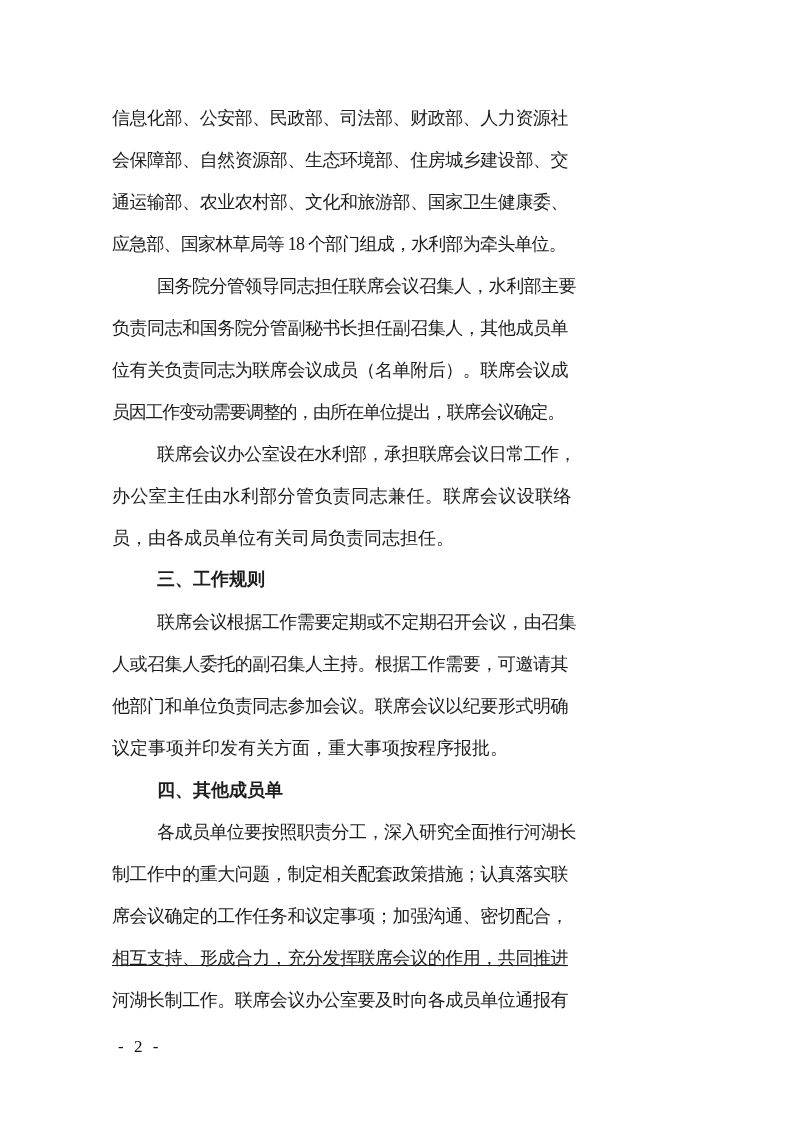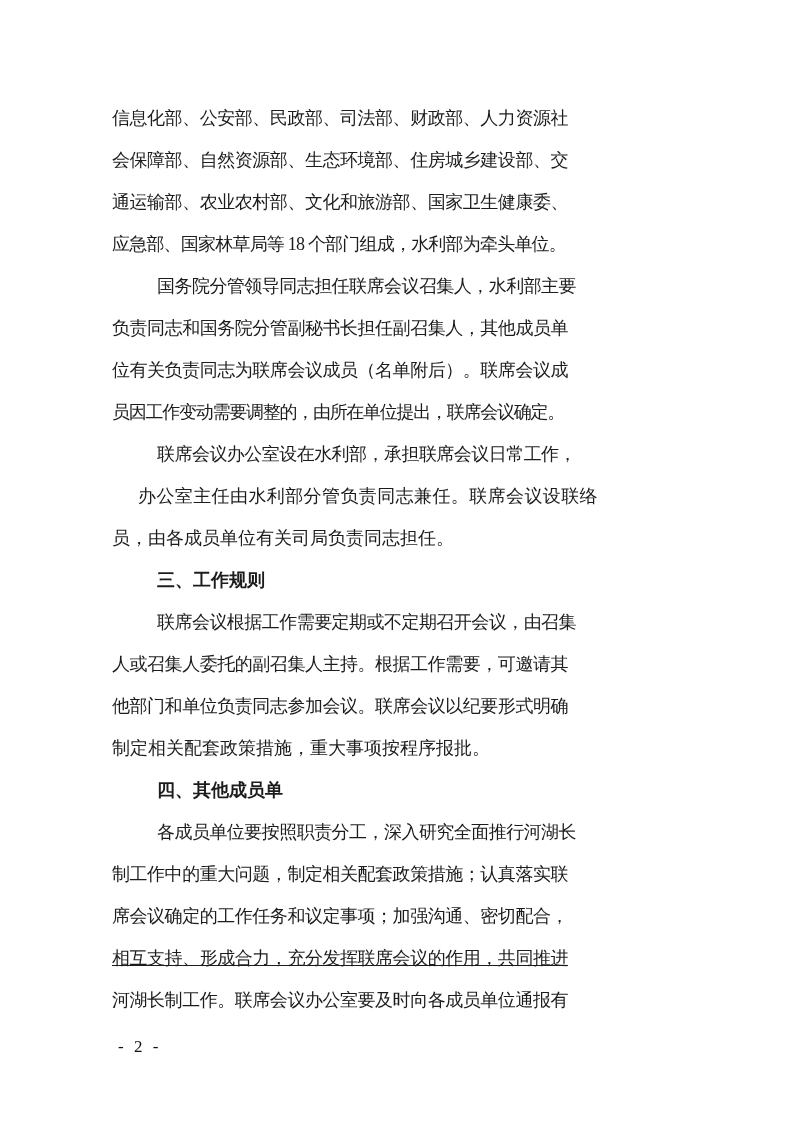--- a/index.html
+++ b/index.html
@@ -55,31 +55,31 @@
         <div class="line"><span style="letter-spacing: -0.793103px;">应急部、国家林草局等 18 个部门组成，水利部为牵头单位。</span></div>
       </div>
       <div class="para">
         <div class="line" style="padding-left: 45px;"><span style="letter-spacing: -0.541667px;">国务院分管领导同志担任联席会议召集人，水利部主要</span></div>
         <div class="line"><span style="letter-spacing: -0.461538px;">负责同志和国务院分管副秘书长担任副召集人，其他成员单</span></div>
         <div class="line"><span style="letter-spacing: -0.461538px;">位有关负责同志为联席会议成员（名单附后）。联席会议成</span></div>
         <div class="line"><span style="letter-spacing: -1.25926px; text-align: center;">员因工作变动需要调整的，由所在单位提出，联席会议确定。</span></div>
       </div>
       <div class="para">
         <div class="line" style="padding-left: 45px;"><span style="letter-spacing: -0.541667px;">联席会议办公室设在水利部，承担联席会议日常工作，</span></div>
-        <div class="line"><span style="letter-spacing: 0.4px; margin-left: 26px;">办公室主任由水利部分管负责同志兼任。联席会议设联络</span></div>
+        <div class="line"><span style="letter-spacing: 0.4px;">办公室主任由水利部分管负责同志兼任。联席会议设联络</span></div>
         <div class="line"><span>员，由各成员单位有关司局负责同志担任。</span></div>
       </div>
       <div class="para heading">
-        <div class="line" style="padding-left: 45px;"><span>三、工作规则</span></div>
+        <div class="line" style="padding-left: 45px; font-family: Liberation Mono, monospace;"><span>三、工作规则</span></div>
       </div>
       <div class="para">
         <div class="line" style="padding-left: 45px;"><span style="letter-spacing: -0.541667px;">联席会议根据工作需要定期或不定期召开会议，由召集</span></div>
         <div class="line"><span style="letter-spacing: -0.461538px;">人或召集人委托的副召集人主持。根据工作需要，可邀请其</span></div>
         <div class="line"><span style="letter-spacing: -0.461538px;">他部门和单位负责同志参加会议。联席会议以纪要形式明确</span></div>
-        <div class="line"><span>制定相关配套政策措施，重大事项按程序报批。</span></div>
+        <div class="line"><span>议定事项并印发有关方面，重大事项按程序报批。</span></div>
       </div>
       <div class="para heading">
         <div class="line" style="padding-left: 45px;"><span>四、其他成员单</span></div>
       </div>
       <div class="para">
         <div class="line" style="padding-left: 45px;"><span style="letter-spacing: -0.541667px; text-align: right;">各成员单位要按照职责分工，深入研究全面推行河湖长</span></div>
         <div class="line"><span style="letter-spacing: -0.461538px;">制工作中的重大问题，制定相关配套政策措施；认真落实联</span></div>
         <div class="line"><span style="letter-spacing: -0.461538px;">席会议确定的工作任务和议定事项；加强沟通、密切配合，</span></div>
         <div class="line"><span style="letter-spacing: -0.461538px; text-decoration: underline;">相互支持、形成合力，充分发挥联席会议的作用，共同推进</span></div>
         <div class="line"><span style="letter-spacing: -0.461538px;">河湖长制工作。联席会议办公室要及时向各成员单位通报有</span></div>

